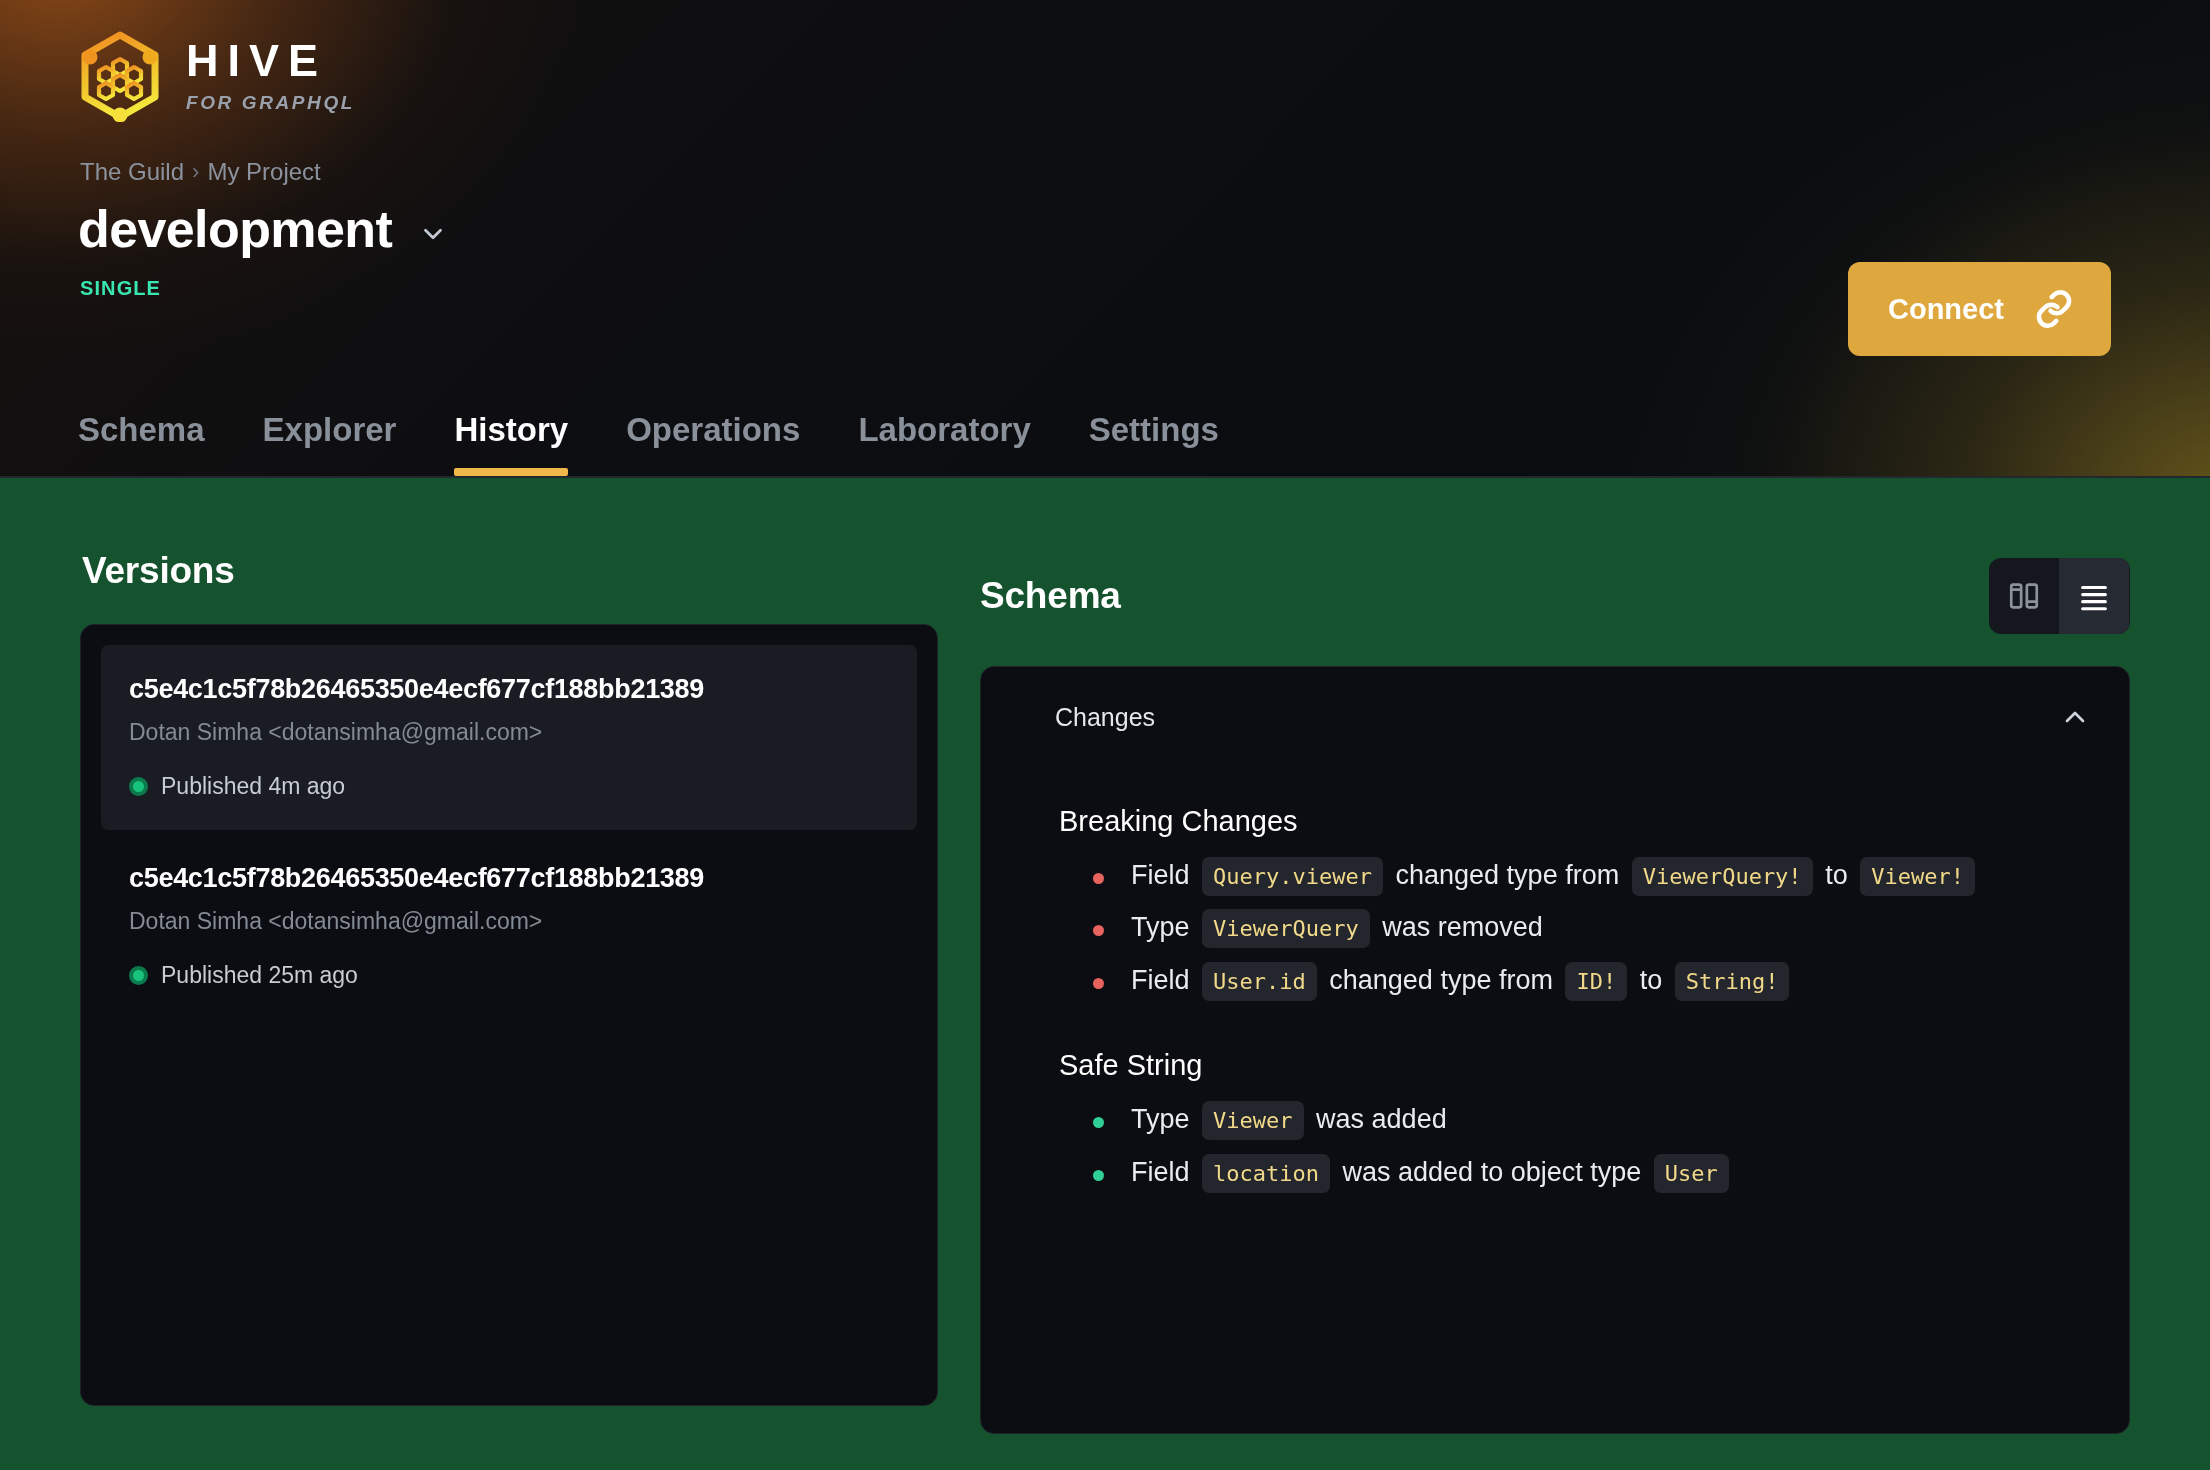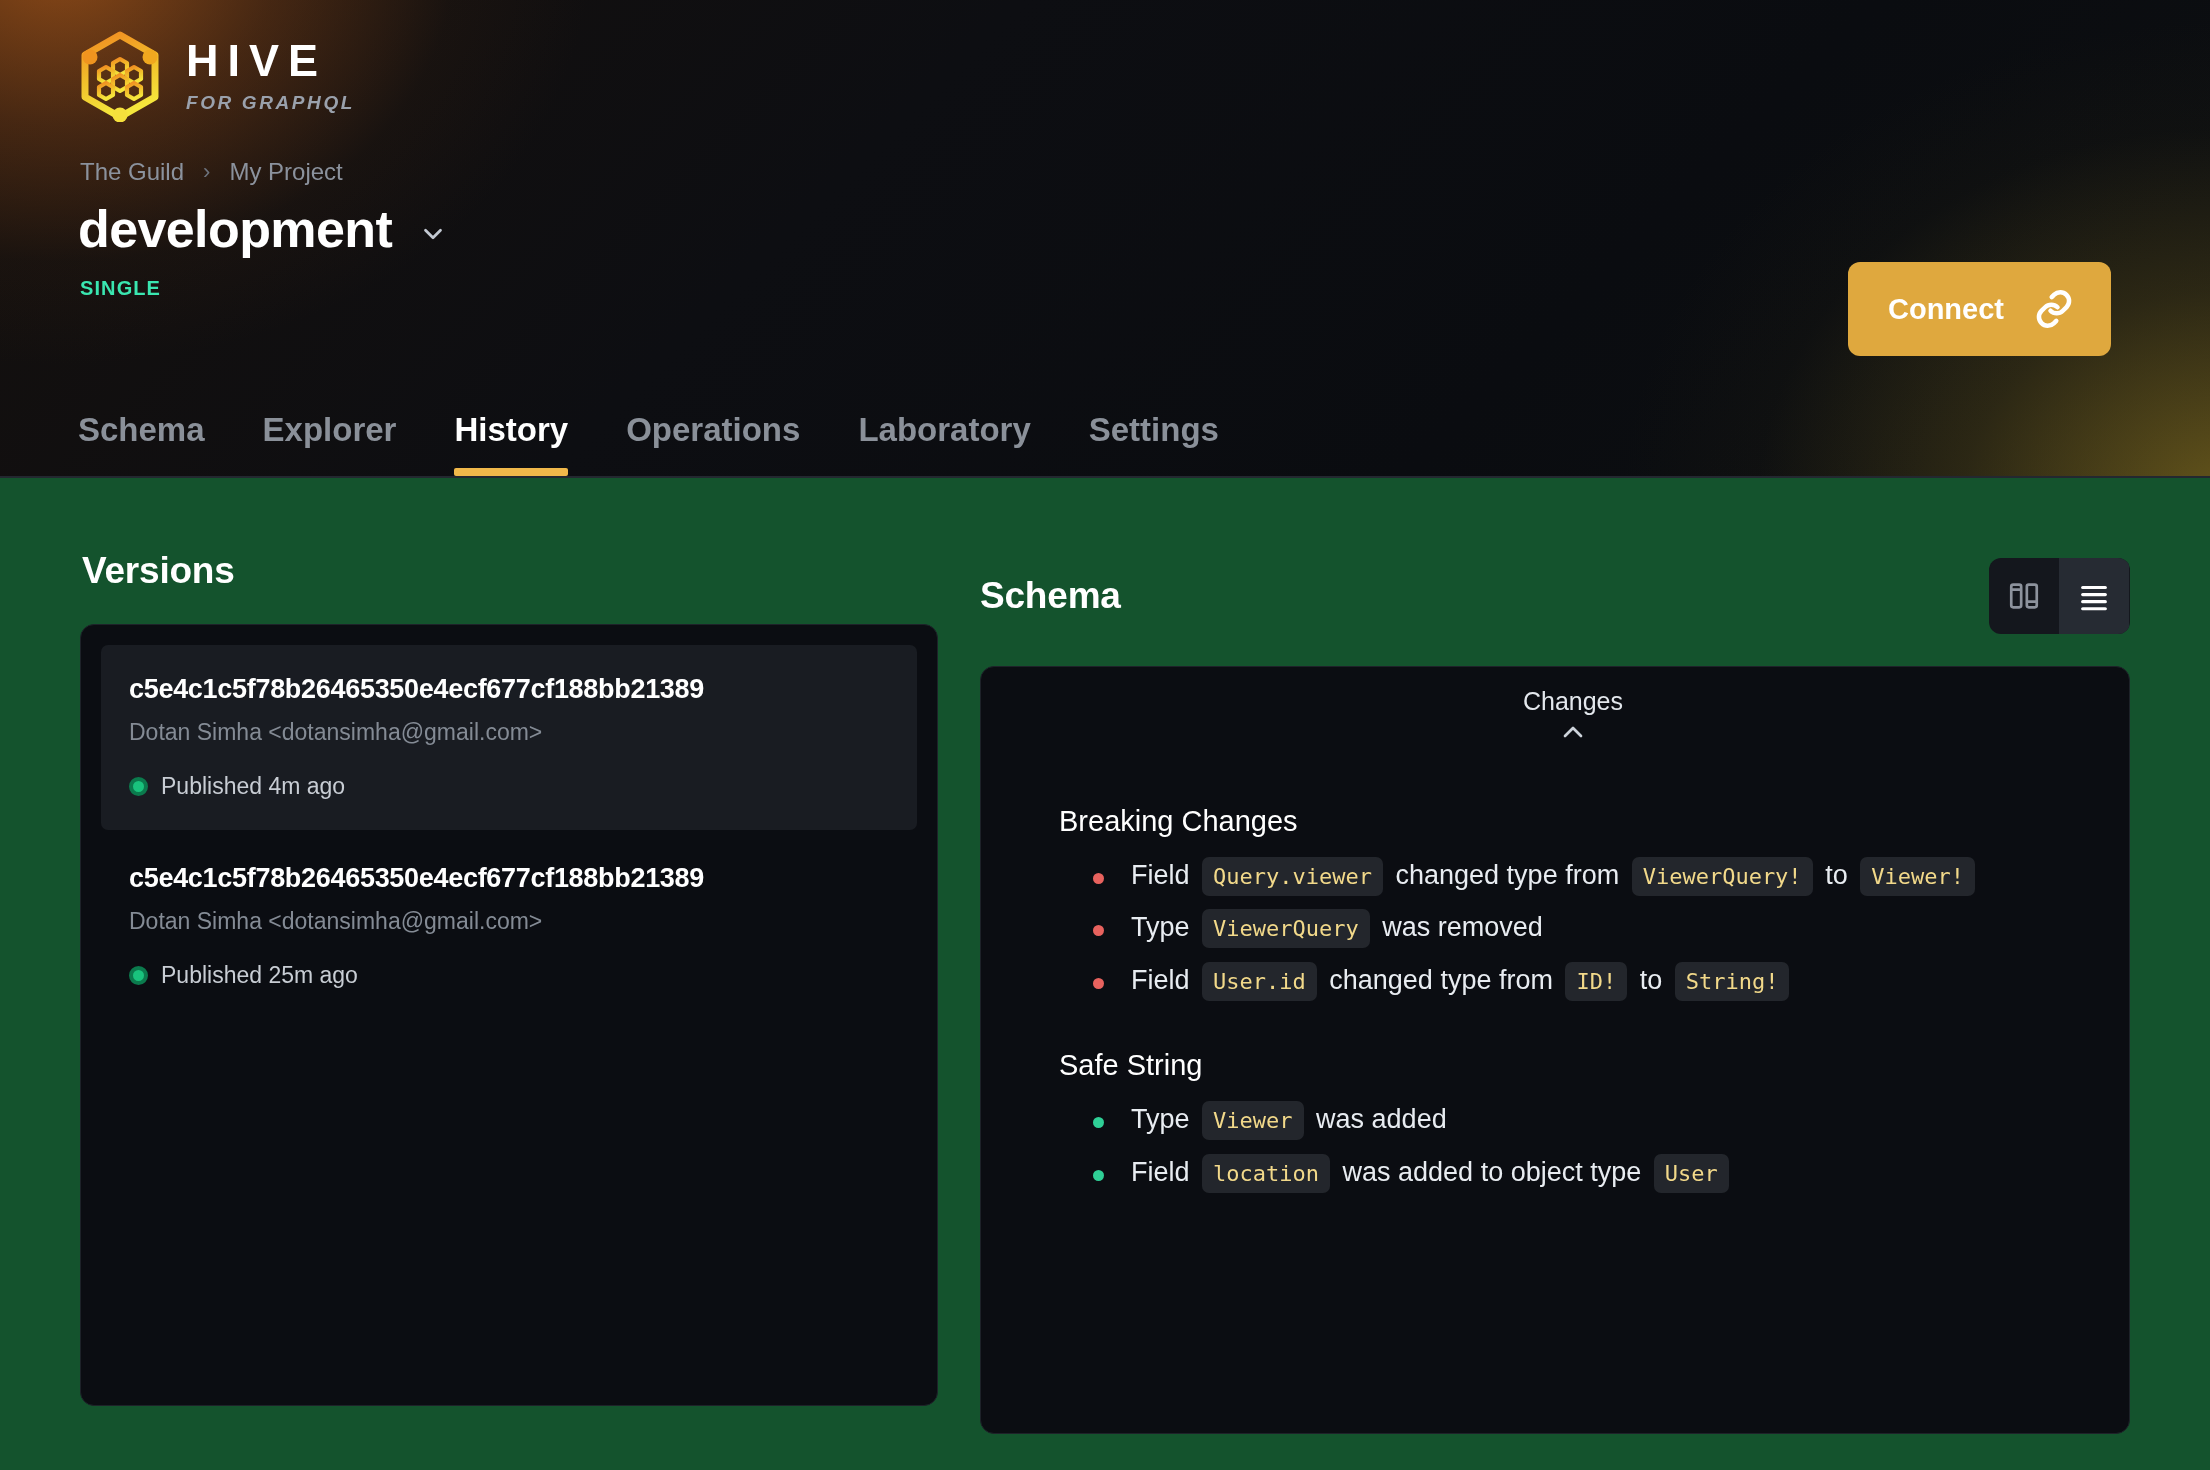--- a/index.html
+++ b/index.html
@@ -52,21 +52,21 @@
     font-style: italic;
   }
 
   
   .breadcrumb {
     position: absolute;
     left: 80px;
     top: 158px;
     display: flex;
     align-items: center;
-    gap: 19px;
+    gap: 8px;
     font-size: 24px;
     color: #8b929d;
   }
   .breadcrumb .crumb { color: #8b929d; }
   .breadcrumb .sep { color: #6d737d; font-size: 22px; }
 
   
   .title-row {
     position: absolute;
     left: 78px;
@@ -255,24 +255,23 @@
     border: 4px solid #0b7a4d;
     flex: 0 0 auto;
   }
   .status-text { font-size: 23px; color: #c8cdd4; }
 
   
   .changes-head {
     height: 100px;
     display: flex;
     align-items: center;
-    justify-content: center;
+    justify-content: space-between;
     padding: 0 38px 0 74px;
     cursor: pointer;
-    flex-direction: column;
   }
   .changes-head .ch-label { font-size: 25px; color: #e3e7ec; }
   .chev-up { width: 32px; height: 32px; display: block; }
 
   .changes-body { padding: 22px 40px 0 78px; }
 
   .group-title {
     font-size: 29px;
     color: #ffffff;
     font-weight: 400;

